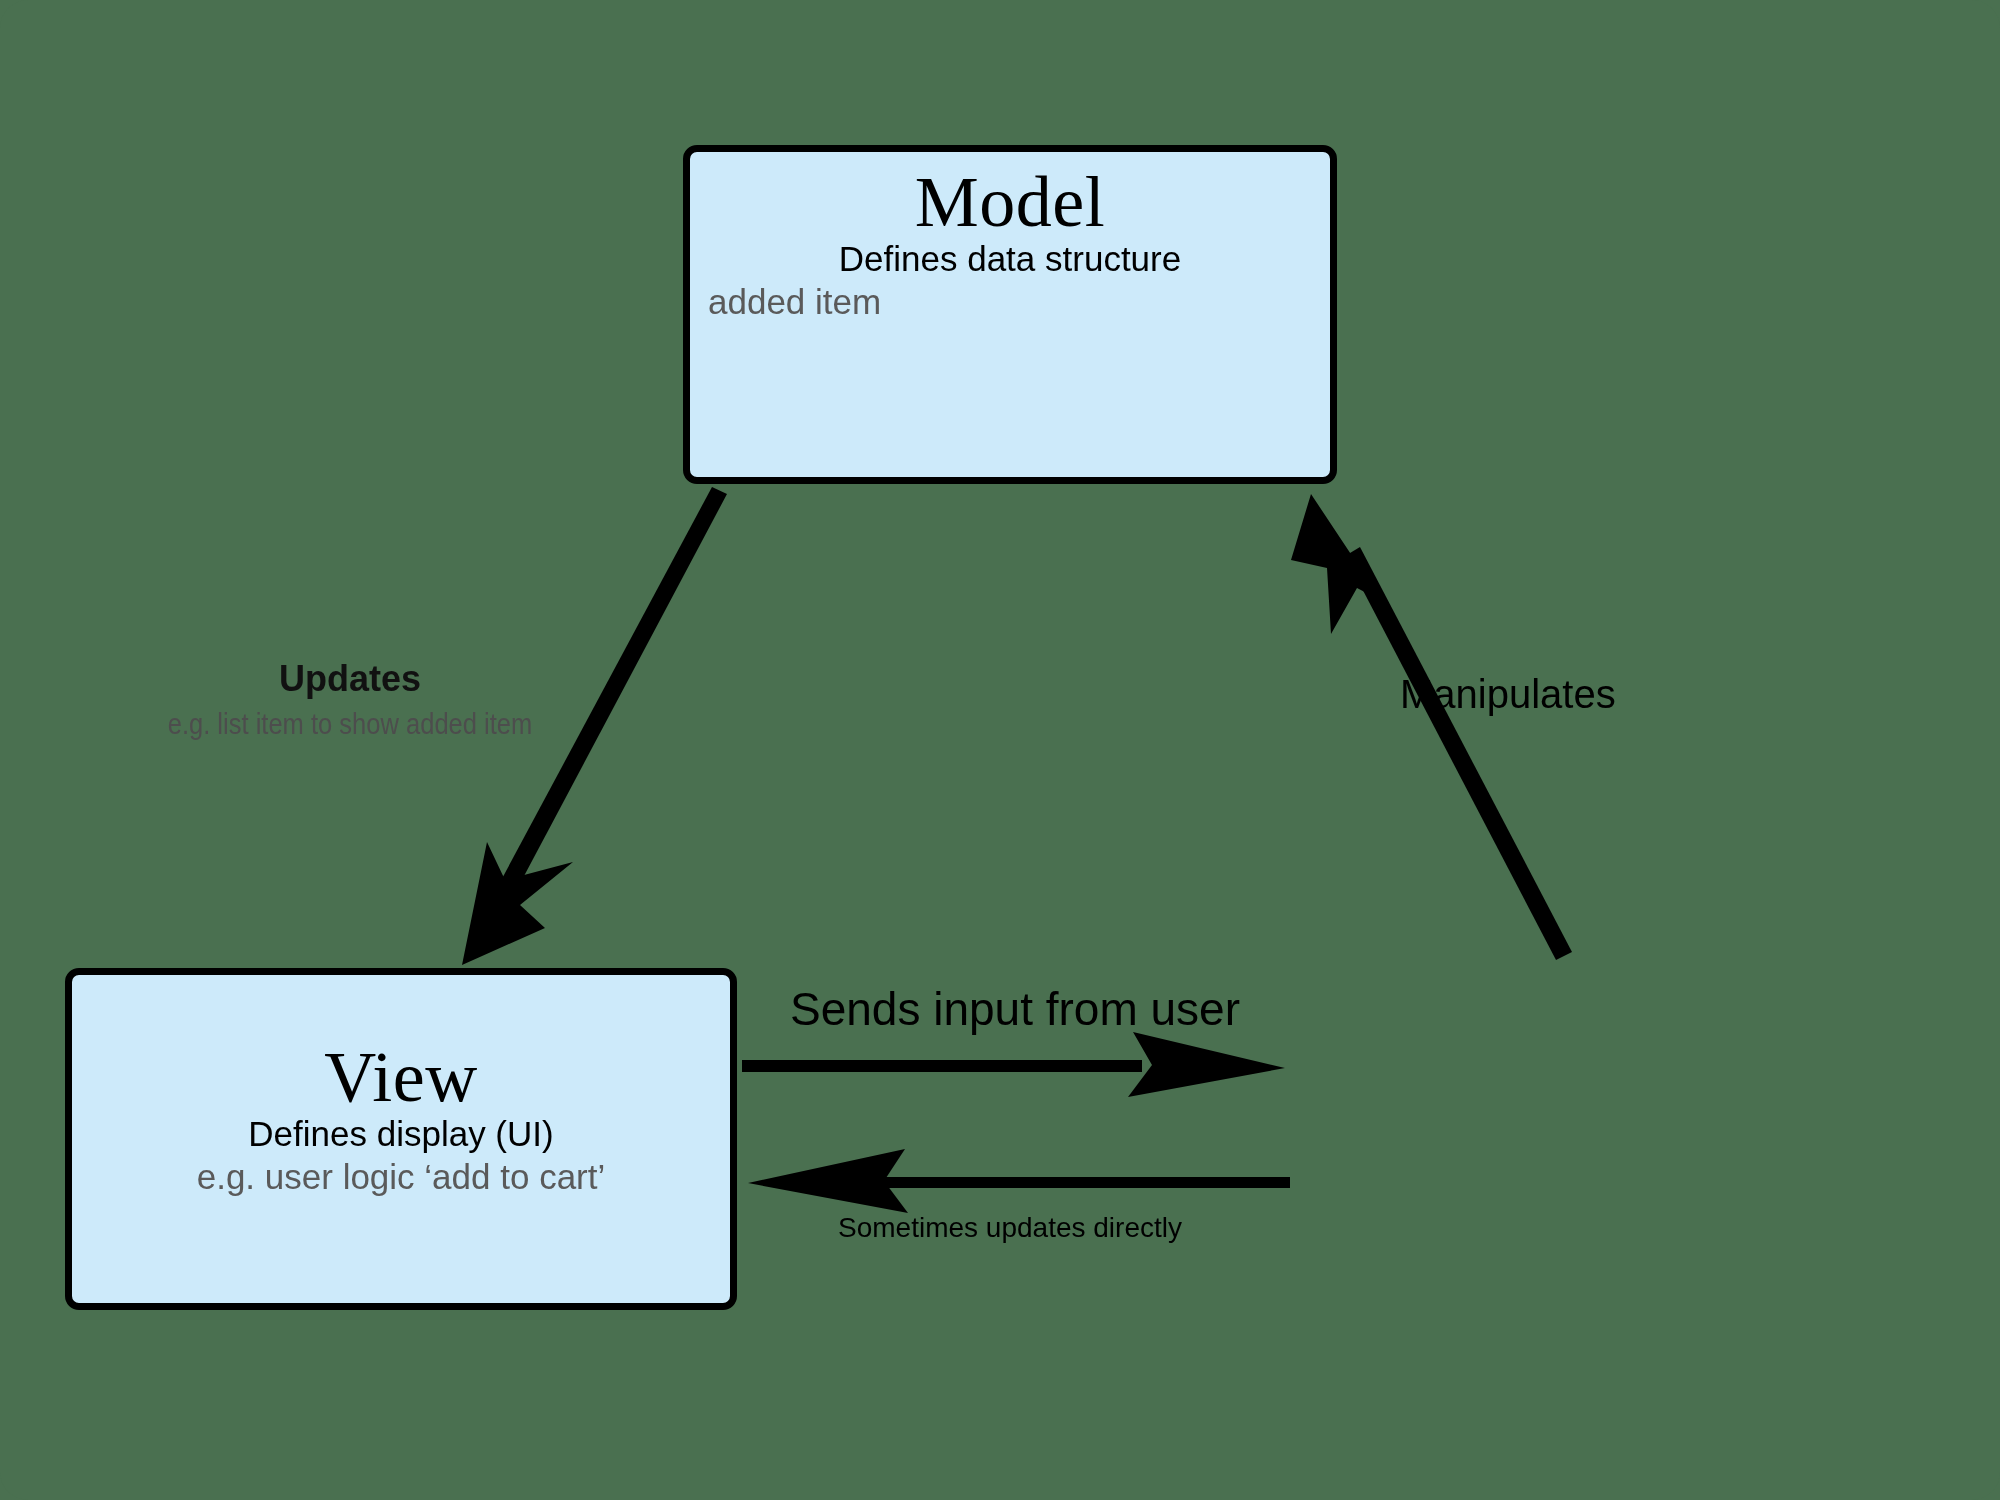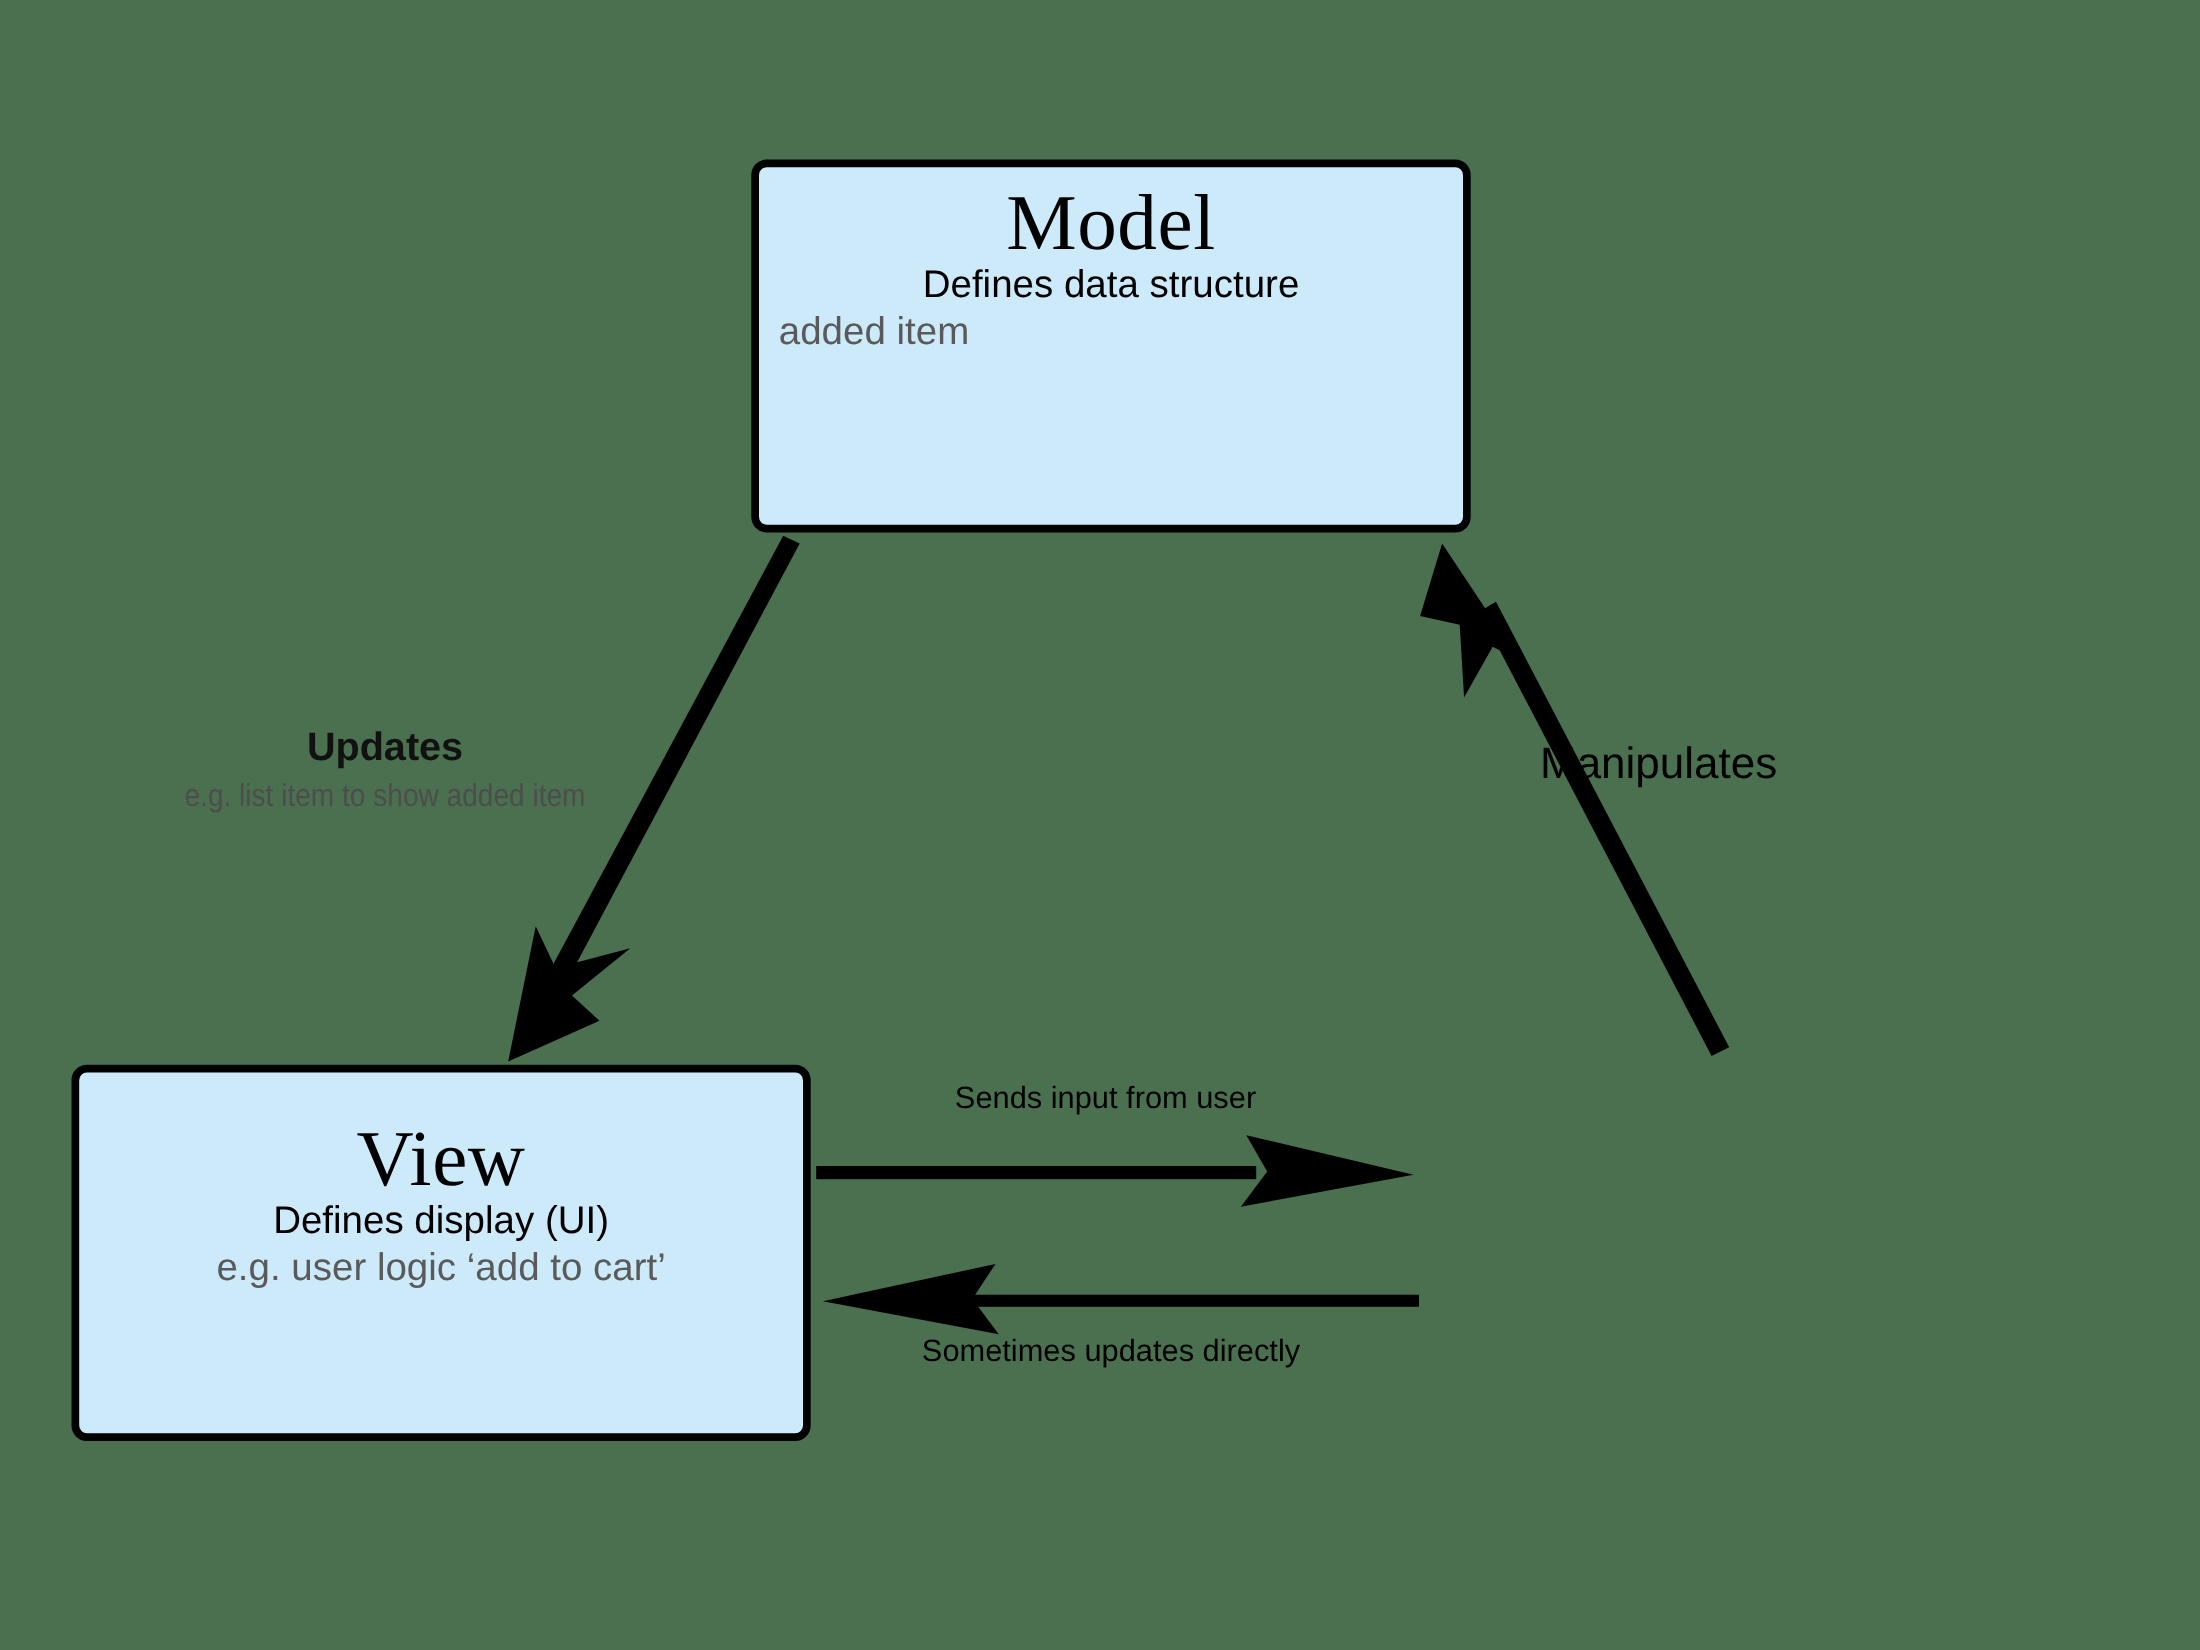--- a/index.html
+++ b/index.html
@@ -58,21 +58,21 @@
     left: 683px; top: 145px;
     width: 654px; height: 339px;
     padding-top: 14px;
   }
   #node-model .node-title { font-size: 72px; }
   #node-model .node-eg { width: 640px; }
 
   #node-view {
     left: 65px; top: 968px;
     width: 672px; height: 342px;
-    padding-top: 42px;
+    padding-top: 66px;
   }
   #node-view .node-title { font-size: 72px; }
 
   #node-controller {
     left: 1295px; top: 968px;
     width: 672px; height: 342px;
     padding-top: 42px;
   }
   #node-controller .node-title { font-size: 72px; }
 
@@ -102,21 +102,21 @@
   #label-updates { left: 110px; top: 658px; width: 480px; }
   #label-manipulates {
     left: 1400px; top: 672px; width: 340px;
     font-family: "Liberation Sans", sans-serif;
     font-size: 40px;
     font-weight: normal;
     text-align: left;
   }
   #label-sends-input {
     left: 790px; top: 982px; width: 430px;
-    font-size: 28px;
+    font-size: 46px;
     font-weight: normal;
   }
   #label-sometimes {
     left: 760px; top: 1212px; width: 500px;
     font-size: 28px;
     font-weight: normal;
   }
 </style>
 </head>
 <body>

